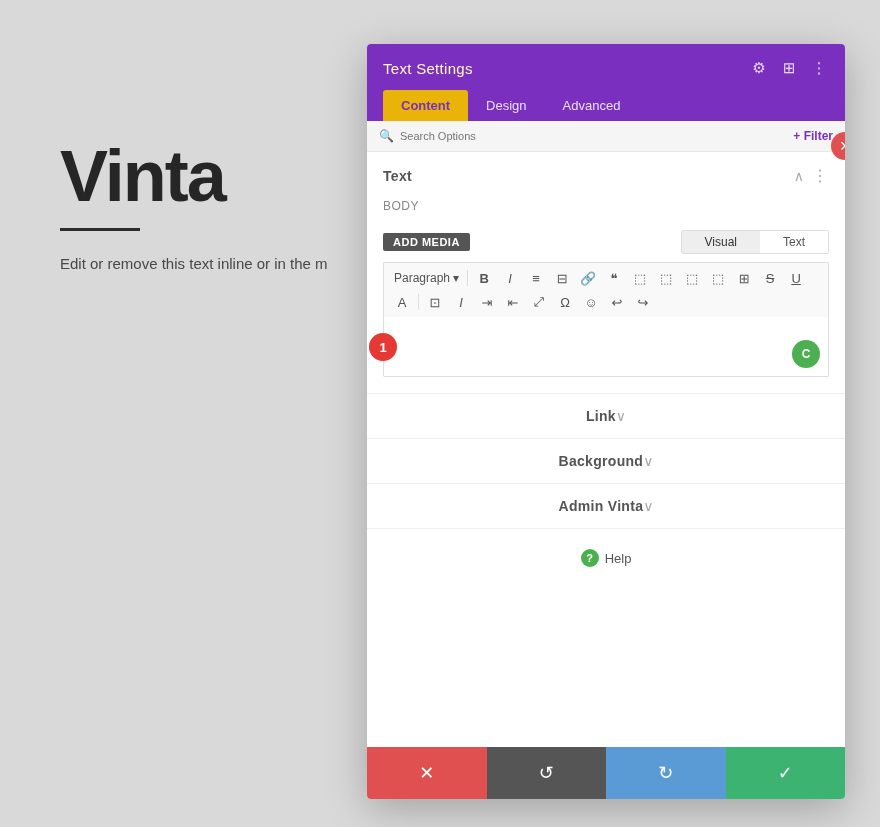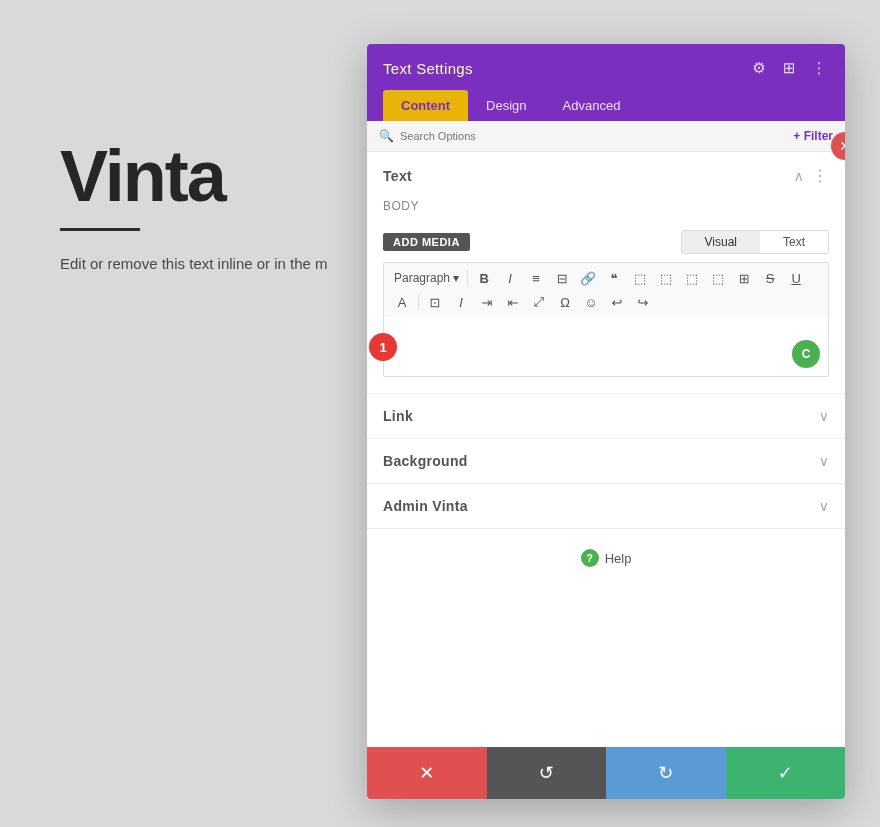--- a/index.html
+++ b/index.html
@@ -325,21 +325,21 @@
       display: flex;
       align-items: center;
       justify-content: center;
       z-index: 10;
     }
 
     
     .section-collapsed {
       display: flex;
       align-items: center;
-      justify-content: space-between;
+      justify-content: center;
       padding: 14px 16px;
       cursor: pointer;
       border-bottom: 1px solid #eee;
     }
 
     
     .help-area {
       display: flex;
       align-items: center;
       justify-content: center;

